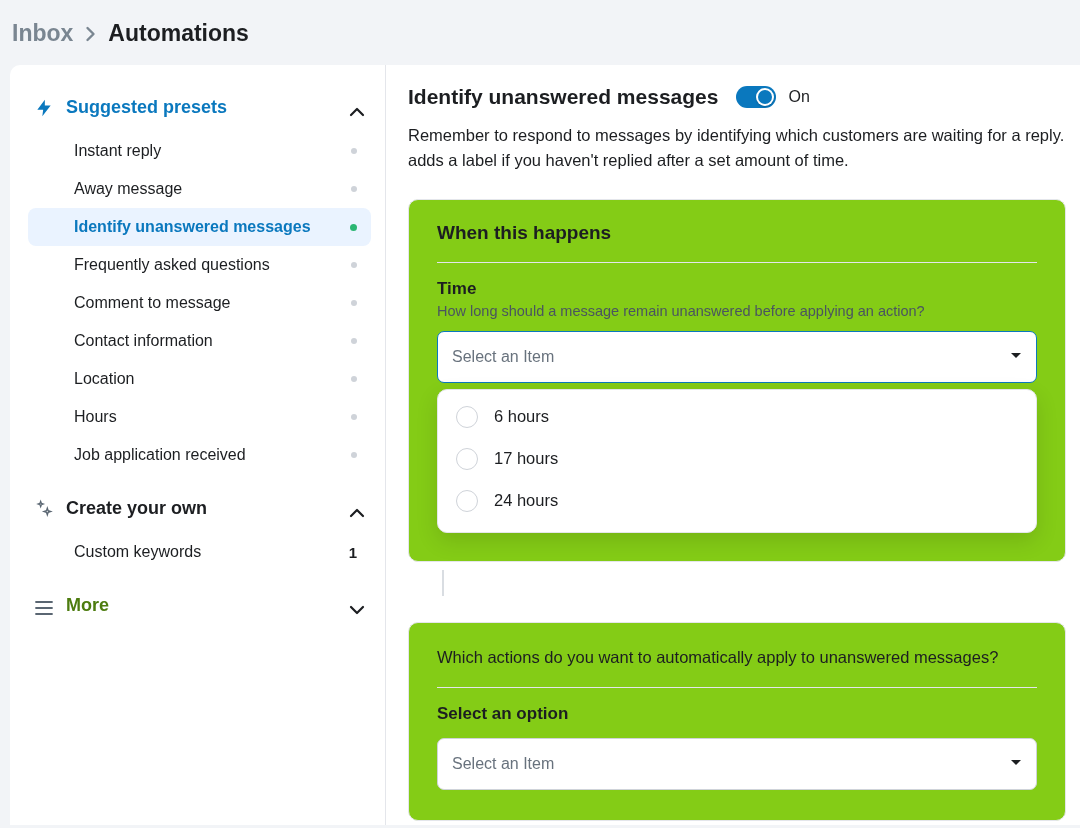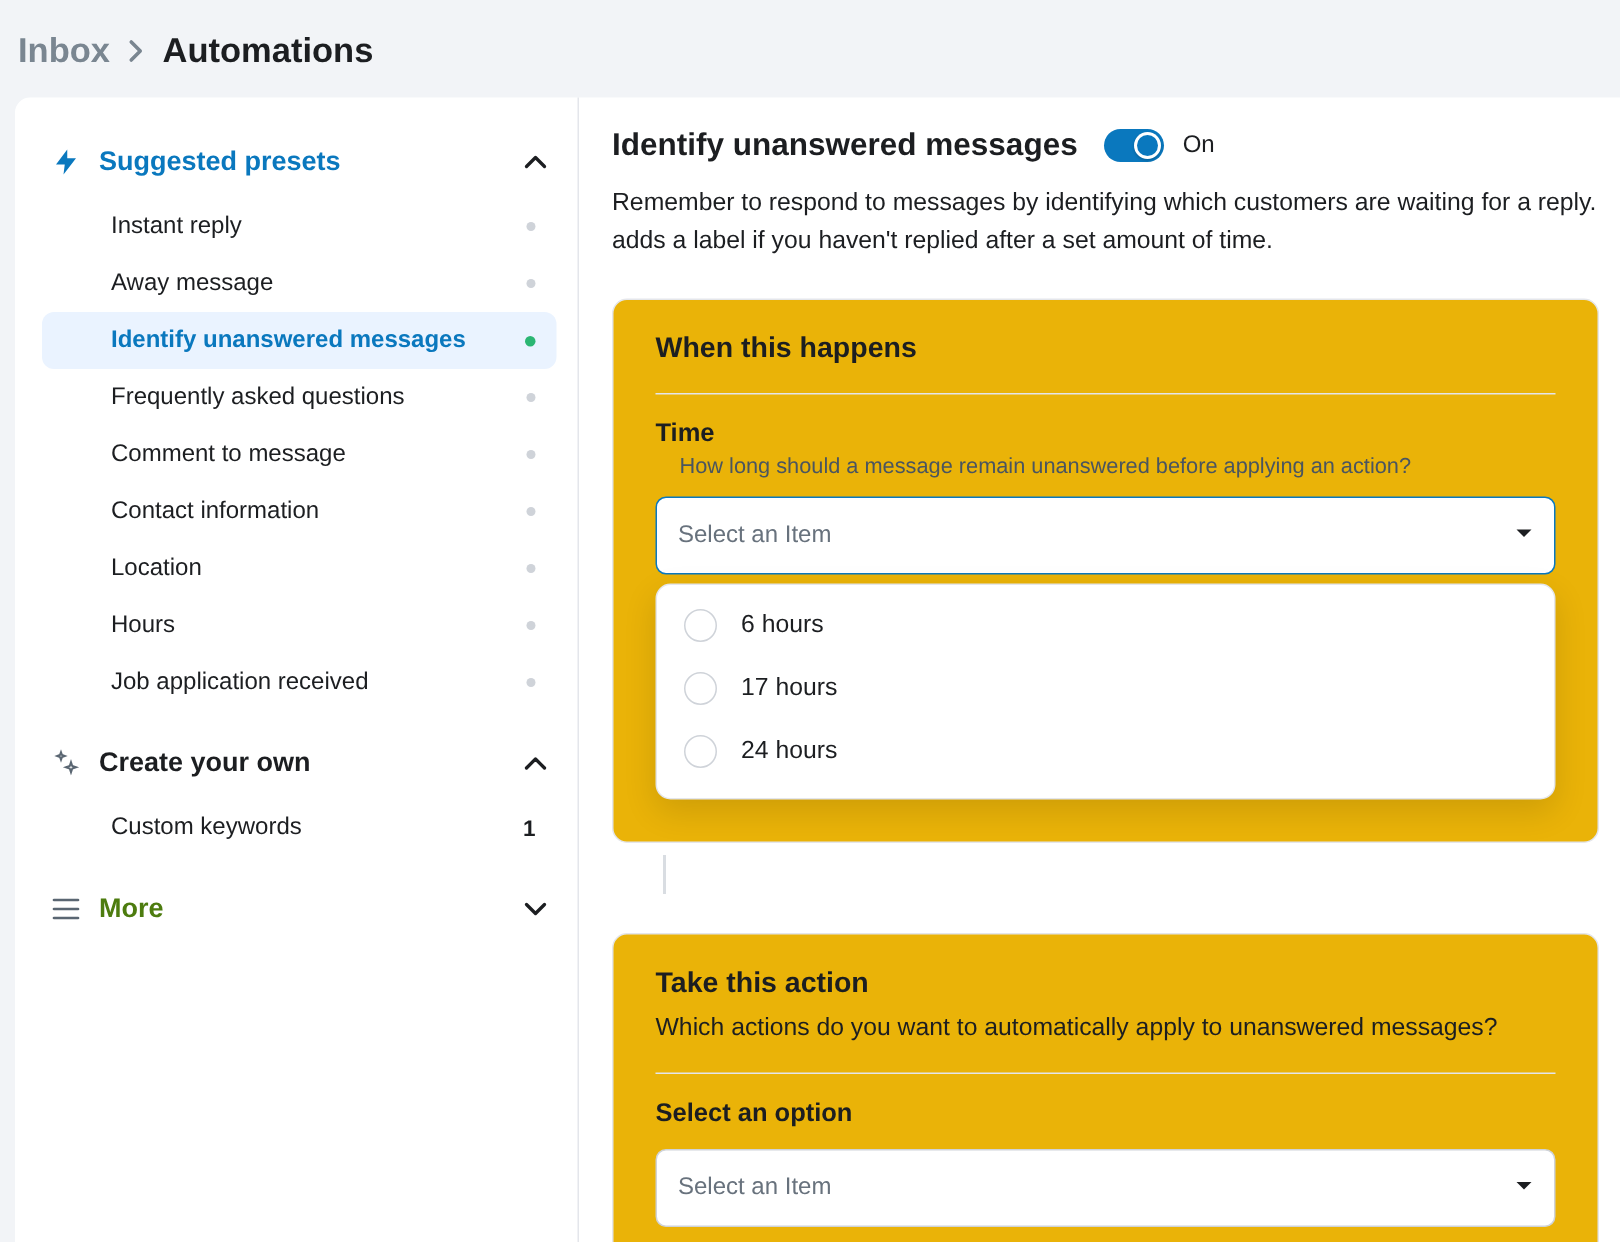--- a/index.html
+++ b/index.html
@@ -36,21 +36,21 @@
 
     
     .sidebar {
       width: 376px;
       border-right: 1px solid #e4e6eb;
       padding: 22px 14px 22px 18px;
       flex-shrink: 0;
     }
     .section-header {
       display: flex;
-      align-items: center;
+      align-items: flex-end;
       gap: 12px;
       cursor: pointer;
       padding: 10px 6px;
     }
     .section-header .flex-spacer { flex: 1; }
     .section-header .title { font-size: 18px; font-weight: 700; }
     .suggested .title { color: #0a78be; }
     .suggested .bolt { color: #0a78be; }
     .section-header .caret { color: #1c1e21; }
 
@@ -108,27 +108,27 @@
 
     .header-desc{
       margin-top:14px; font-size:16.5px; line-height:1.5; color:#1c1e21;
       padding-right:0;
     }
 
     .card{
       border:1px solid #e4e6eb; border-radius:10px; margin-top:26px;
       padding: 22px 28px 28px 28px;
       margin-right:14px;
-      background:#eab308;
+      background:#84cc16;
     }
     .card h2{ font-size:19px; font-weight:800; margin-bottom:6px; }
     .card .subtitle{ font-size:16.5px; line-height:1.5; color:#1c1e21; }
     .divider{ border:none; border-top:1px solid #e4e6eb; margin:18px 0 16px 0; }
     .field-label{ font-size:17px; font-weight:700; }
-    .field-help{ font-size:14.5px; color:#4a5560; margin-top:4px;margin-left:16px; }
+    .field-help{ font-size:14.5px; color:#4a5560; margin-top:4px; }
 
     .select-box{
       margin-top:12px;
       border:1.5px solid #0a78be; border-radius:7px; height:52px;
       display:flex; align-items:center; justify-content:space-between;
       padding: 0 14px; cursor:pointer; color:#68727d; font-size:16px;
       background:#fff;
     }
     .select-box.plain{ border:1px solid #cfd3d9; color:#68727d; }
 
@@ -313,21 +313,20 @@
         <div class="opt">
           <span class="radio"></span>
           <span>24 hours</span>
         </div>
       </div>
     </div>
 
     <div class="connector"></div>
 
     <div class="card card2">
-      <h2>Take this action</h2>
       <p class="subtitle">Which actions do you want to automatically apply to unanswered messages?</p>
       <hr class="divider">
       <div class="field-label">Select an option</div>
       <div class="select-box plain" style="margin-top:14px">
         <span>Select an Item</span>
         <span class="chev-down">
           <svg width="12" height="8" viewBox="0 0 12 8">
               <path d="M1 1 L6 6 L11 1 Z" fill="#1c1e21"></path>
             </svg>
         </span>

